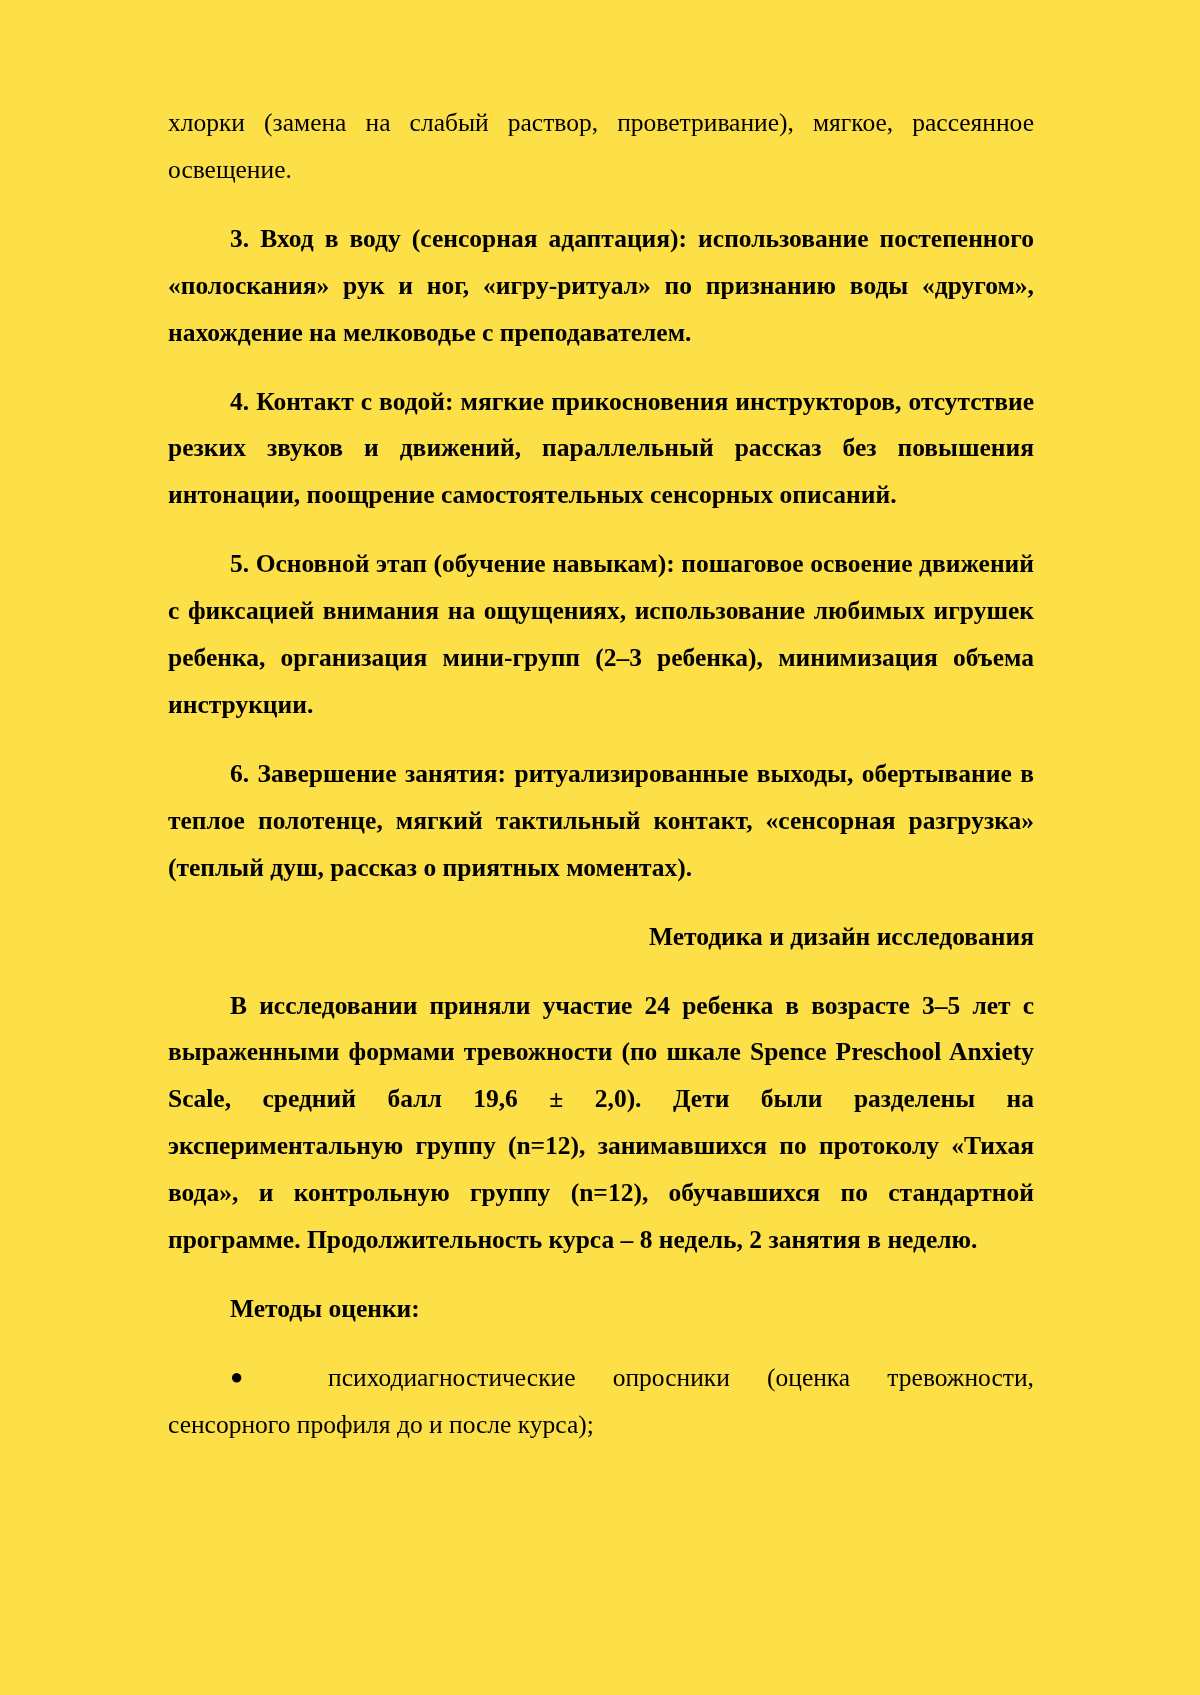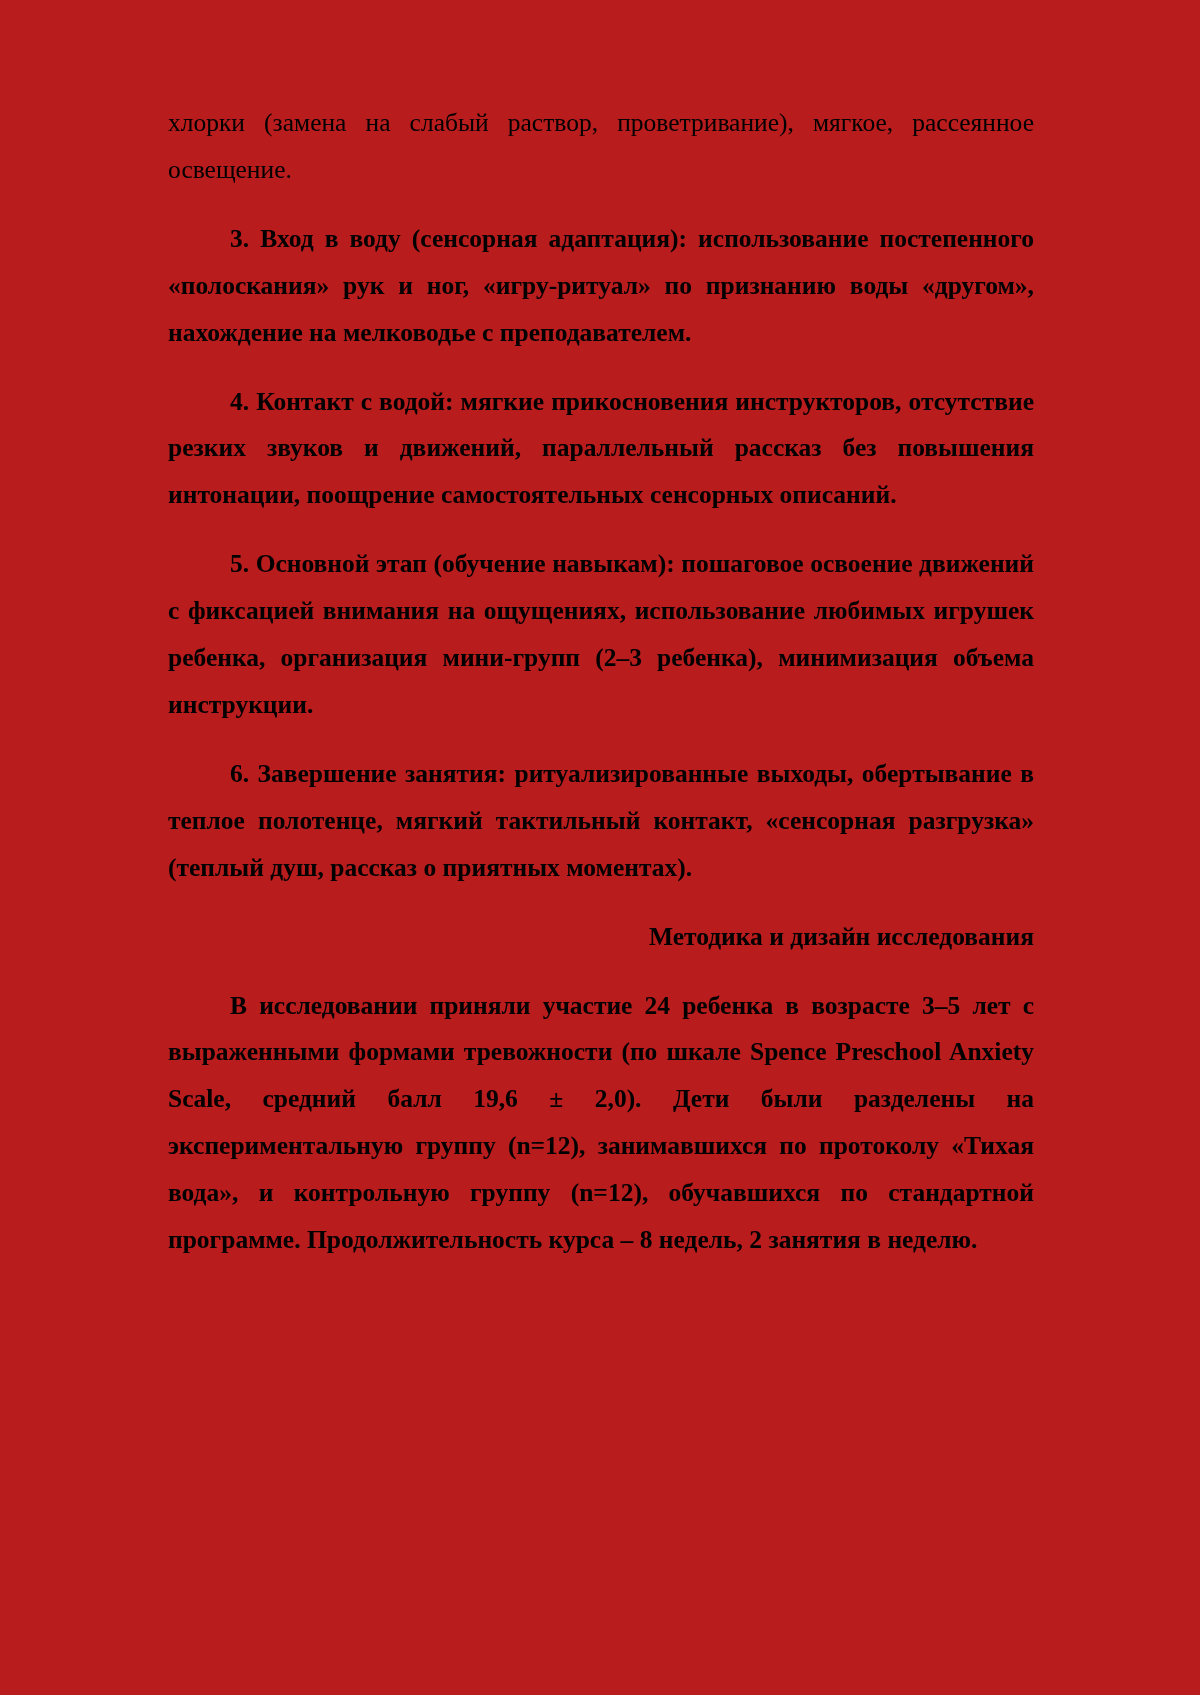--- a/index.html
+++ b/index.html
@@ -9,21 +9,21 @@
   }
   body {
     font-family: "Liberation Serif", "DejaVu Serif", serif;
     color: #000000;
   }
   .page {
     position: relative;
     width: 1200px;
     height: 1695px;
     margin: 0 auto;
-    background: #b91c1c;
+    background: #fde047;
     box-sizing: border-box;
     padding: 100px 168px 90px 168px;
   }
   .doc-body {
     width: 866px;
   }
   p {
     margin: 0 0 0 0;
     font-size: 25.5px;
     line-height: 1.84;
@@ -76,18 +76,20 @@
     <div class="spacer"></div>
 
     <p class="indent" style="text-align:right;">Методика и дизайн исследования</p>
 
     <div class="spacer"></div>
 
     <p class="indent">В исследовании приняли участие 24 ребенка в возрасте 3–5 лет с выраженными формами тревожности (по шкале Spence Preschool Anxiety Scale, средний балл 19,6 ± 2,0). Дети были разделены на экспериментальную группу (n=12), занимавшихся по протоколу «Тихая вода», и контрольную группу (n=12), обучавшихся по стандартной программе. Продолжительность курса – 8 недель, 2 занятия в неделю.</p>
 
     <div class="spacer"></div>
 
+    <p class="indent" style="text-align:left;">Методы оценки:</p>
 
     <div class="spacer"></div>
 
+    <p class="listitem"><span class="bullet">●</span><span style="display:inline-block; width:54px;"></span><span>психодиагностические опросники (оценка тревожности, сенсорного профиля до и после курса);</span></p>
 
   </div>
 </div>
 
 </body></html>

